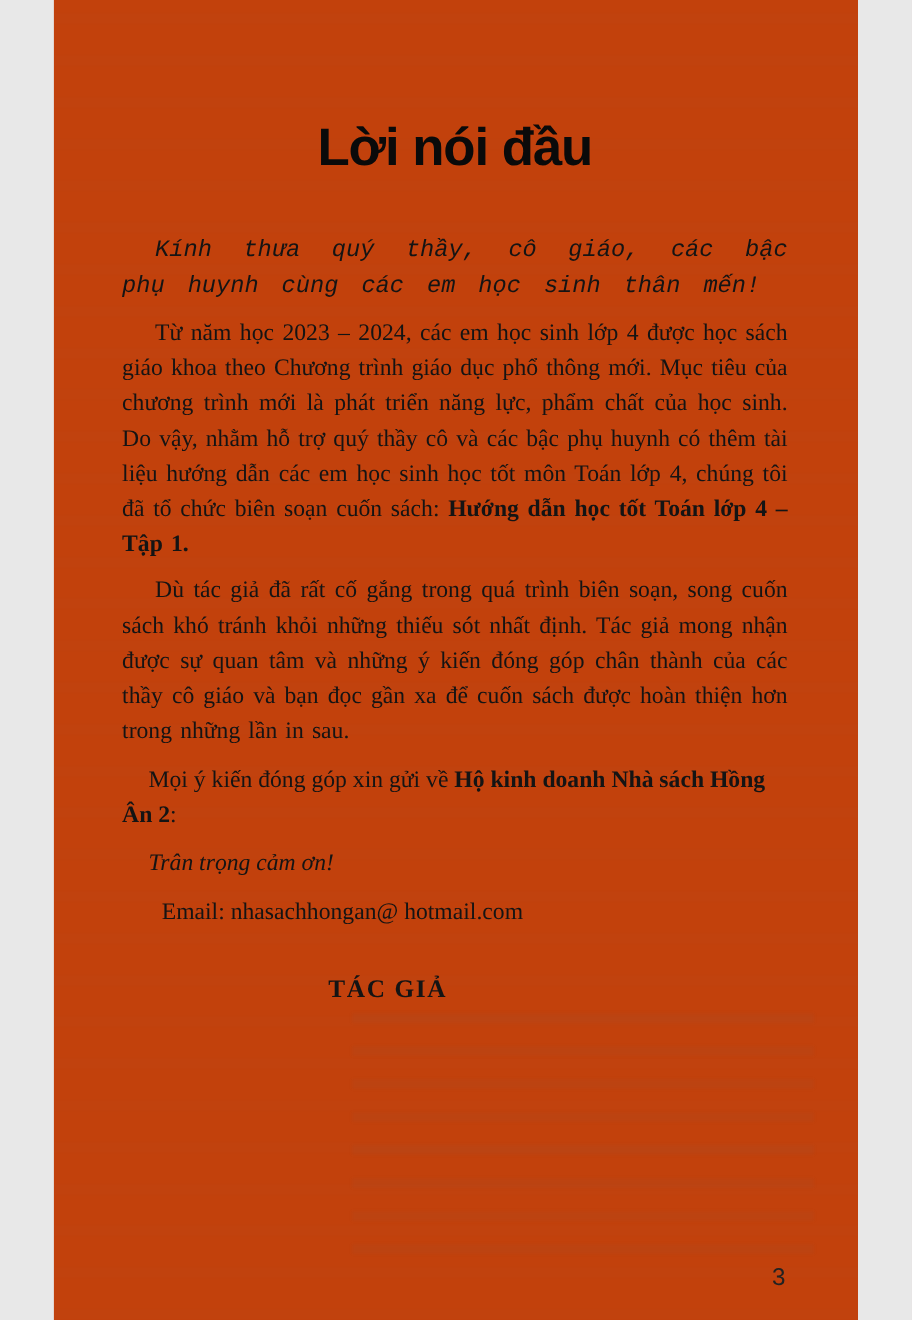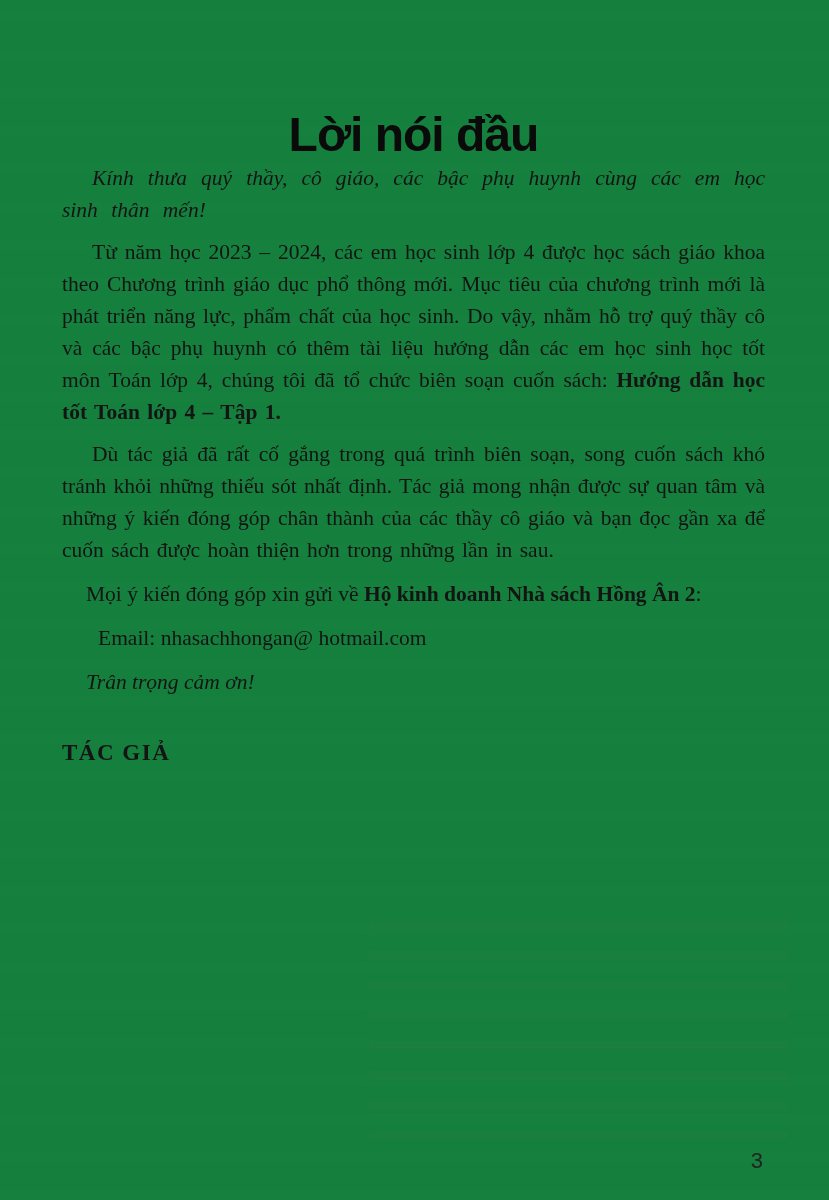--- a/index.html
+++ b/index.html
@@ -2,24 +2,24 @@
 <html lang="vi"><head>
 <meta charset="utf-8">
 <style>
   html, body {
     margin: 0;
     padding: 0;
     background: #e8e8e8;
   }
   .page {
     position: relative;
-    width: 829px;
+    width: 731px;
     height: 1200px;
     margin: 0 auto;
-    background: #15803d;
+    background: #c2410c;
     color: #141414;
     font-family: "Liberation Serif", "DejaVu Serif", serif;
     overflow: hidden;
   }
   
   .ghost-noise {
     position: absolute;
     inset: 0;
     pointer-events: none;
     background:
@@ -58,41 +58,43 @@
   }
   p.body-par {
     margin: 0 0 10px 0;
     font-size: 21.5px;
     line-height: 32px;
     text-align: justify;
     text-indent: 30px;
     word-spacing: 2px;
   }
   p.salutation {
+    margin-top: 50px;
     font-style: italic;
     word-spacing: 8px;
+    font-family: Liberation Mono, monospace;
   }
   p.single-line {
     margin: 12px 0 10px 0;
     font-size: 21.5px;
     line-height: 32px;
     text-indent: 24px;
     text-align: left;
   }
   p.indented-more {
     text-indent: 36px;
   }
   p.thanks {
     font-style: italic;
     text-indent: 24px;
   }
   .bold { font-weight: bold; }
   .author-line {
     margin: 42px 122px 0 0;
-    text-align: left;
+    text-align: center;
     font-weight: bold;
     font-size: 23px;
     letter-spacing: 1.5px;
   }
   .page-number {
     position: absolute;
     right: 66px;
     bottom: 26px;
     font-family: "Liberation Sans", "DejaVu Sans", sans-serif;
     font-size: 22px;
@@ -113,21 +115,21 @@
     <p class="body-par salutation">Kính thưa quý thầy, cô giáo, các bậc phụ huynh cùng các em học sinh thân mến!</p>
 
     <p class="body-par"><span>Từ năm học 2023 – 2024, các em học sinh lớp 4 được học sách giáo khoa theo Chương trình giáo dục phổ thông mới. Mục tiêu của chương trình mới là phát triển năng lực, phẩm chất của học sinh. Do vậy, nhằm hỗ trợ quý thầy cô và các bậc phụ huynh có thêm tài liệu hướng dẫn các em học sinh học tốt môn Toán lớp 4, chúng tôi đã tổ chức biên soạn cuốn sách: </span><span class="bold">Hướng dẫn học tốt Toán lớp 4 – Tập 1.</span></p>
 
 
     <p class="body-par">Dù tác giả đã rất cố gắng trong quá trình biên soạn, song cuốn sách khó tránh khỏi những thiếu sót nhất định. Tác giả mong nhận được sự quan tâm và những ý kiến đóng góp chân thành của các thầy cô giáo và bạn đọc gần xa để cuốn sách được hoàn thiện hơn trong những lần in sau.</p>
 
     <p class="single-line"><span>Mọi ý kiến đóng góp xin gửi về </span><span class="bold">Hộ kinh doanh Nhà sách Hồng Ân 2</span><span>:</span></p>
 
 
+    <p class="single-line thanks">Trân trọng cảm ơn!</p>
+
     <p class="single-line indented-more">Email: nhasachhongan@ hotmail.com</p>
-
-    <p class="single-line thanks">Trân trọng cảm ơn!</p>
 
     <div class="author-line">TÁC GIẢ</div>
   </div>
 
   <div class="page-number">3</div>
 </div>
 
 </body></html>

